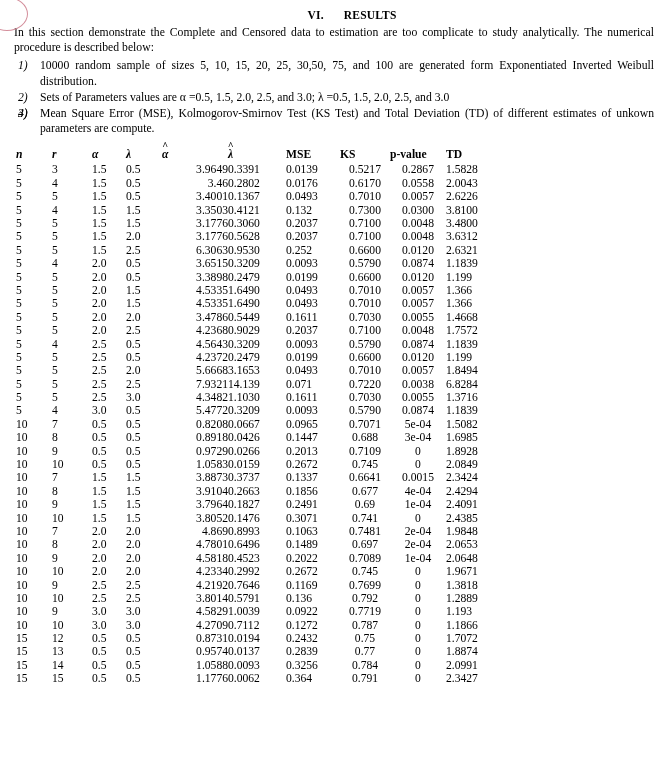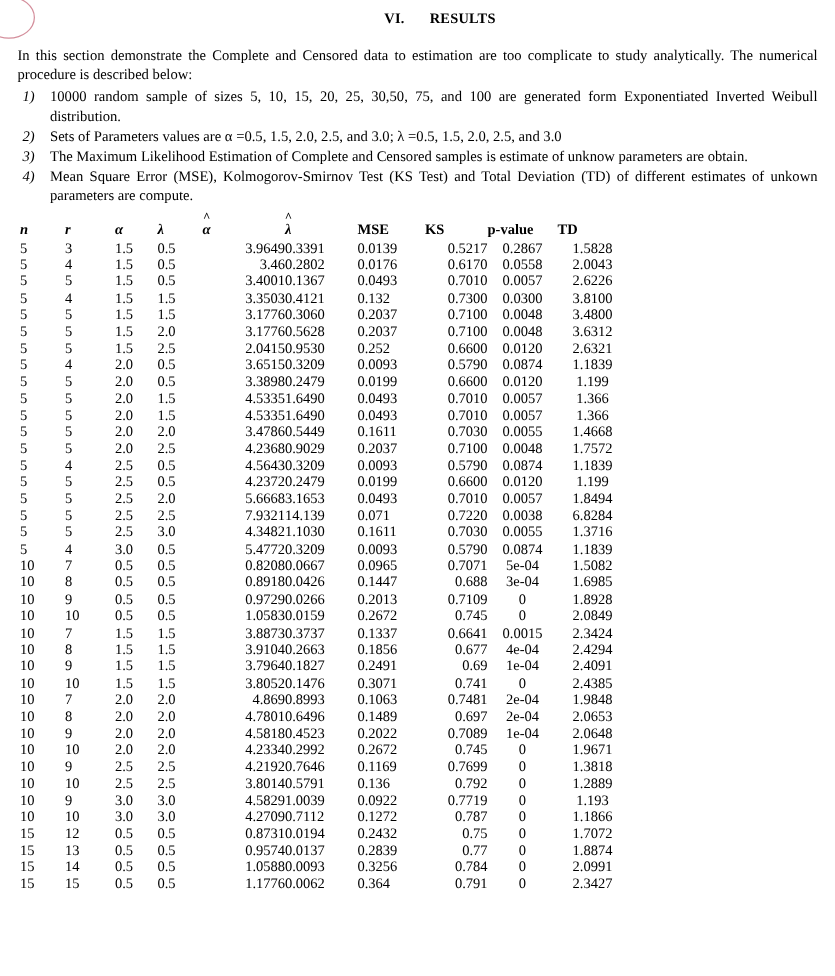--- a/index.html
+++ b/index.html
@@ -40,21 +40,21 @@
     letter-spacing: 0.2px;
   }
   .section-title .numeral {
     margin-right: 20px;
     margin-left: 36px;
   }
   .intro {
     font-size: 11.7px;
     line-height: 1.30;
     text-align: justify;
-    margin: 16px 14px 0 14px;
+    margin: 4px 14px 0 14px;
   }
   ol.items {
     list-style: none;
     margin: 3px 0 0 0;
     padding: 0 14px 0 14px;
     font-size: 11.7px;
     line-height: 1.30;
   }
   ol.items li {
     position: relative;
@@ -86,23 +86,23 @@
     white-space: nowrap;
   }
   
   .c-n   { width: 34px; text-align: left; padding-left: 2px !important; }
   .c-r   { width: 40px; text-align: left; padding-left: 2px !important; }
   .c-al  { width: 34px; text-align: left; }
   .c-lm  { width: 36px; text-align: left; }
   .c-ah  { width: 66px; text-align: right; }
   .c-lh  { width: 58px; text-align: left; }
   .c-mse { width: 54px; text-align: left; }
-  .c-ks  { width: 50px; text-align: right; }
+  .c-ks  { width: 50px; text-align: center; }
   .c-pv  { width: 56px; text-align: center; }
-  .c-td  { width: 56px; text-align: center; }
+  .c-td  { width: 56px; text-align: left; }
   .hdr-italic { font-style: italic; }
   thead .c-n, thead .c-r { font-style: italic; }
   .hat-wrap { position: relative; display: inline-block; }
   .hat-wrap .hat {
     position: absolute;
     top: -7px;
     left: 50%;
     transform: translateX(-50%);
     font-size: 10px;
     line-height: 1;
@@ -124,21 +124,20 @@
     <li>
       <span class="marker">1)</span>
       <span>10000 random sample of sizes 5, 10, 15, 20, 25, 30,50, 75, and 100 are generated form Exponentiated Inverted Weibull distribution.</span>
     </li>
     <li>
       <span class="marker">2)</span>
       <span>Sets of Parameters values are α =0.5, 1.5, 2.0, 2.5, and 3.0; λ =0.5, 1.5, 2.0, 2.5, and 3.0</span>
     </li>
     <li>
       <span class="marker">3)</span>
-      <span>The Maximum Likelihood Estimation of Complete and Censored samples is estimate of unknow parameters are obtain.</span>
     </li>
     <li>
       <span class="marker">4)</span>
       <span>Mean Square Error (MSE), Kolmogorov-Smirnov Test (KS Test) and Total Deviation (TD) of different estimates of unkown parameters are compute.</span>
     </li>
   </ol>
 
   <table class="data">
     <thead>
       <tr>
@@ -229,21 +228,21 @@
           <td class="c-mse">0.2037</td>
           <td class="c-ks">0.7100</td>
           <td class="c-pv">0.0048</td>
           <td class="c-td">3.6312</td>
         </tr>
         <tr>
           <td class="c-n">5</td>
           <td class="c-r">5</td>
           <td class="c-al">1.5</td>
           <td class="c-lm">2.5</td>
-          <td class="c-ah">2.0415</td>
+          <td class="c-ah">6.3063</td>
           <td class="c-lh">0.9530</td>
           <td class="c-mse">0.252</td>
           <td class="c-ks">0.6600</td>
           <td class="c-pv">0.0120</td>
           <td class="c-td">2.6321</td>
         </tr>
         <tr>
           <td class="c-n">5</td>
           <td class="c-r">4</td>
           <td class="c-al">2.0</td>

